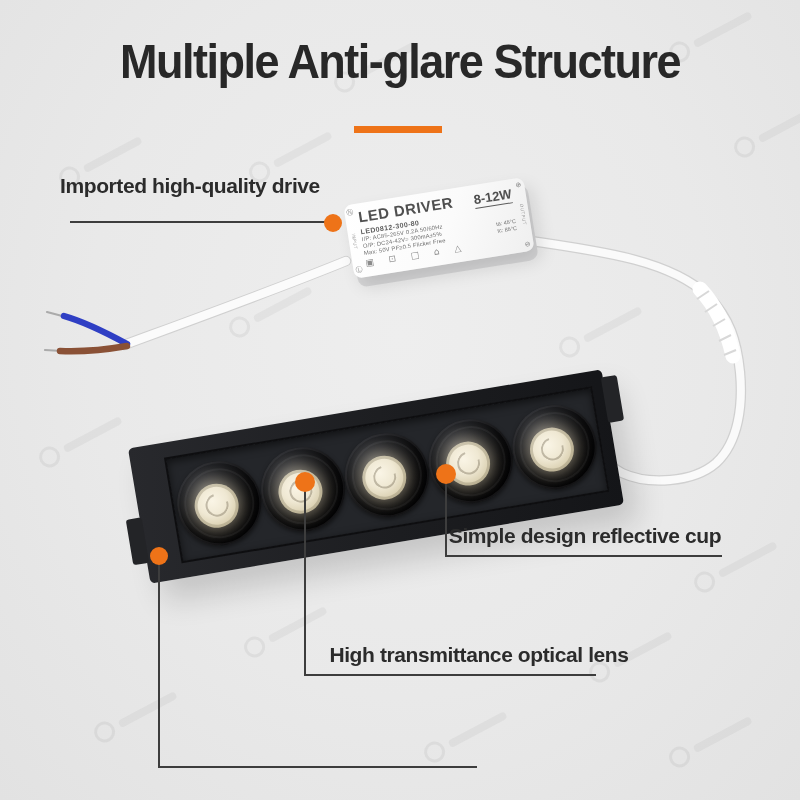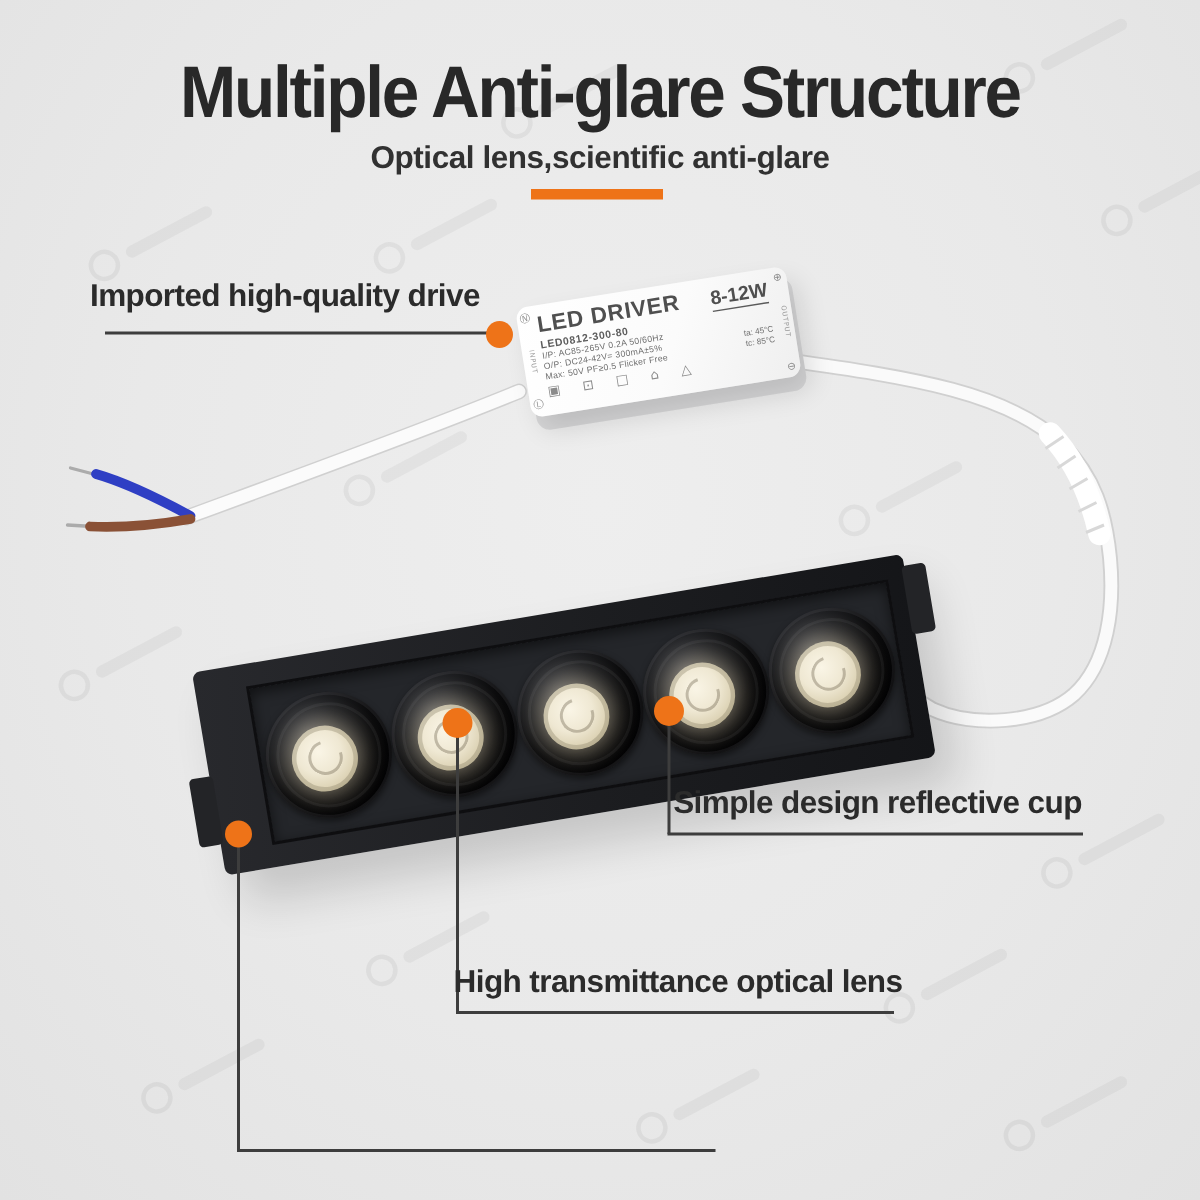--- a/index.html
+++ b/index.html
@@ -118,21 +118,20 @@
   <div class="wm" style="left:665px;top:730px">
       <i></i>
       <b></b>
     </div>
   <div class="wm" style="left:90px;top:705px">
       <i></i>
       <b></b>
     </div>
 
   <div class="title">Multiple Anti-glare Structure</div>
-  <div class="subtitle">Optical lens,scientific anti-glare</div>
   <div class="accent-bar"></div>
 
   <svg class="wires" width="800" height="800" viewBox="0 0 800 800">
 
     <path d="M524,240 C610,252 672,262 708,296 C730,318 737,342 740,372 C743,404 739,442 716,463 C693,483 648,485 622,473 L604,462" fill="none" stroke="#d0d0d0" stroke-width="10.5" stroke-linecap="round"></path>
     <path d="M524,240 C610,252 672,262 708,296 C730,318 737,342 740,372 C743,404 739,442 716,463 C693,483 648,485 622,473 L604,462" fill="none" stroke="#fafafa" stroke-width="8" stroke-linecap="round"></path>
 
     <path d="M700,289 C716,306 727,329 733,356" fill="none" stroke="#ffffff" stroke-width="15" stroke-linecap="round"></path>
     <g stroke="#d8d8d8" stroke-width="2">
       <line x1="697" y1="299" x2="709" y2="291"></line>
@@ -144,21 +143,21 @@
 
     <path d="M124,345 C200,317 280,288 346,261" fill="none" stroke="#d0d0d0" stroke-width="10.5" stroke-linecap="round"></path>
     <path d="M124,345 C200,317 280,288 346,261" fill="none" stroke="#fbfbfb" stroke-width="8.5" stroke-linecap="round"></path>
 
     <path d="M47,312 L66,317" stroke="#ababab" stroke-width="2.2" stroke-linecap="round"></path>
     <path d="M45,350 L62,351" stroke="#ababab" stroke-width="2.2" stroke-linecap="round"></path>
     <path d="M64,316 C85,322 105,332 127,344" fill="none" stroke="#2f3fc4" stroke-width="6.5" stroke-linecap="round"></path>
     <path d="M60,351 C82,352 104,350 127,346" fill="none" stroke="#8a5136" stroke-width="6.5" stroke-linecap="round"></path>
   </svg>
 
-  <div class="co-label" style="left:60px;top:186px">Imported high-quality drive</div>
+  <div class="co-label" style="left:60px;top:174px">Imported high-quality drive</div>
   <div class="co-line" style="left:70px;top:221px;width:263px;height:2px"></div>
   <div class="dot" style="left:324px;top:214px;width:18px;height:18px"></div>
 
   <div class="drv-shadow"></div>
   <div class="drv-main">
     <div class="drv-side drv-left">
       <span>Ⓝ</span>
       <span class="drv-vert">INPUT</span>
       <span>Ⓛ</span>
     </div>
@@ -209,19 +208,19 @@
   </div>
 
   <div class="dot" style="left:436px;top:464px;width:20px;height:20px"></div>
   <div class="co-line" style="left:445px;top:474px;width:2px;height:82px"></div>
   <div class="co-line" style="left:445px;top:555px;width:277px;height:2px"></div>
   <div class="co-label centered" style="left:585px;top:524px">Simple design reflective cup</div>
 
   <div class="dot" style="left:295px;top:472px;width:20px;height:20px"></div>
   <div class="co-line" style="left:304px;top:486px;width:2px;height:189px"></div>
   <div class="co-line" style="left:304px;top:674px;width:292px;height:2px"></div>
-  <div class="co-label centered" style="left:452px;top:643px">High transmittance optical lens</div>
+  <div class="co-label centered" style="left:479px;top:643px">High transmittance optical lens</div>
 
   <div class="dot" style="left:150px;top:547px;width:18px;height:18px"></div>
   <div class="co-line" style="left:158px;top:560px;width:2px;height:207px"></div>
   <div class="co-line" style="left:158px;top:766px;width:319px;height:2px"></div>
 
 </div>
 
 </body></html>

